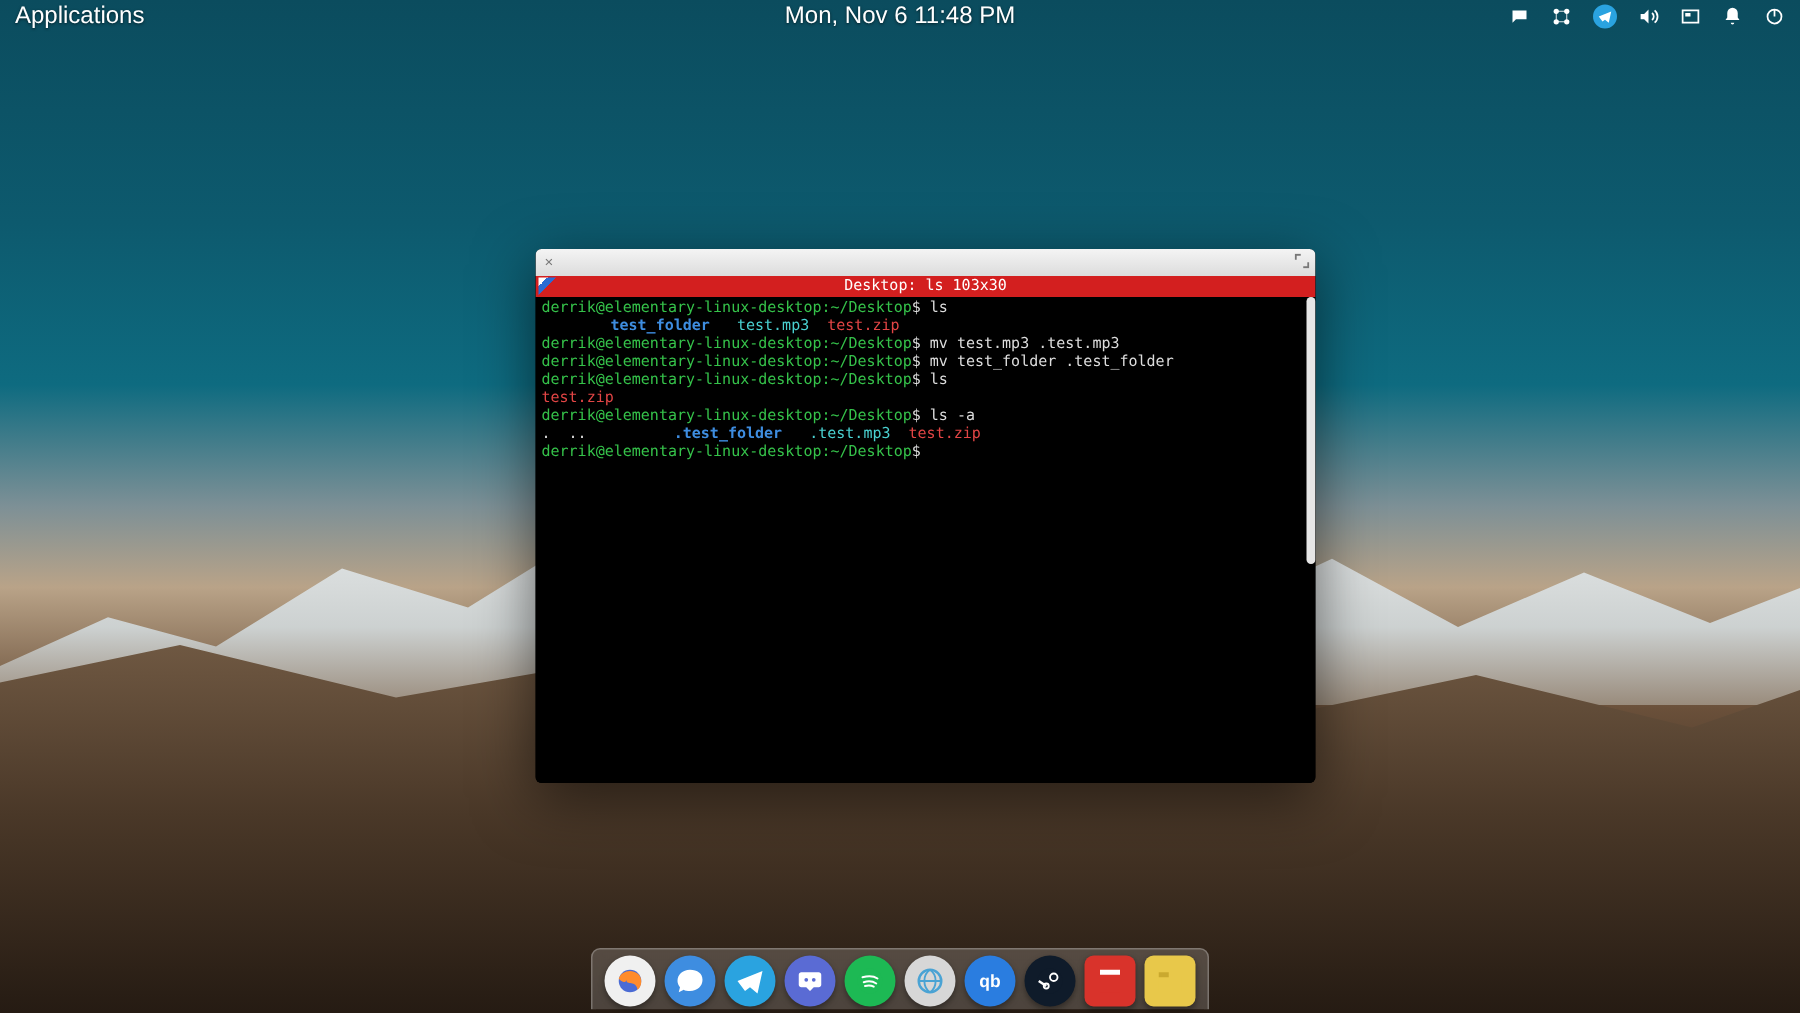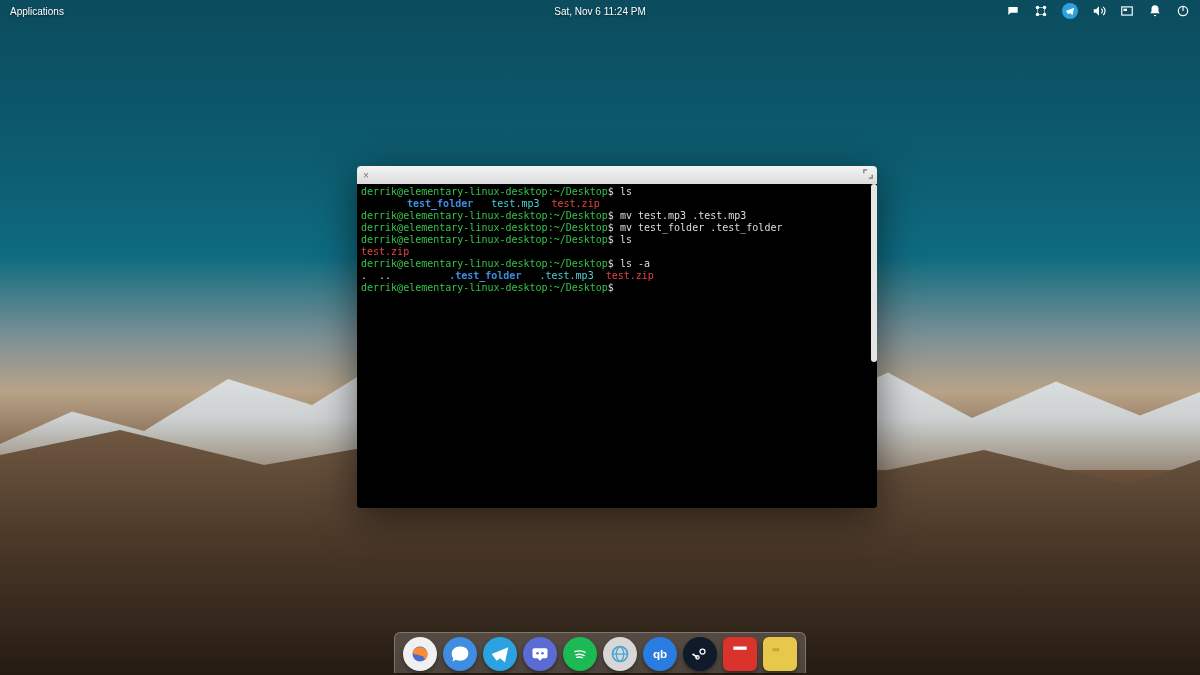--- a/index.html
+++ b/index.html
@@ -13,21 +13,21 @@
   }
   .snowcap{position:absolute;left:0;right:0;top:340px;height:130px;
     background:linear-gradient(to bottom,#e9edef 0%,#cfd5d6 60%,#9c8f80 100%);
     clip-path:polygon(0% 80%,6% 55%,12% 70%,19% 30%,26% 50%,33% 10%,40% 40%,47% 22%,54% 48%,60% 18%,67% 55%,74% 25%,81% 60%,88% 32%,95% 58%,100% 40%,100% 100%,0% 100%);
     opacity:.95;}
   .rock{position:absolute;left:0;right:0;top:430px;height:250px;
     background:linear-gradient(to bottom,#6f5842 0%,#4a3828 45%,#241a12 100%);
     clip-path:polygon(0% 10%,10% 0%,22% 14%,34% 4%,46% 18%,58% 6%,70% 20%,82% 8%,94% 22%,100% 12%,100% 100%,0% 100%);}
   
   .top-panel{position:absolute;top:0;left:0;right:0;height:22px;
-    display:flex;align-items:center;color:#fff;font-size:10px;
+    display:flex;align-items:center;color:#fff;font-size:16px;
     padding:0 10px;text-shadow:0 1px 2px rgba(0,0,0,.6);}
   .top-panel .spacer{flex:1;}
   .top-panel .clock{position:absolute;left:50%;transform:translateX(-50%);}
   .tray{display:flex;gap:14px;align-items:center;}
   .tray svg{width:14px;height:14px;fill:#fff;display:block;}
   .tray .round{background:#2aa3e0;border-radius:50%;width:16px;height:16px;
     display:flex;align-items:center;justify-content:center;}
   .tray .round svg{width:10px;height:10px;}
   
   .window{position:absolute;left:357px;top:166px;width:520px;
@@ -66,21 +66,21 @@
 </head>
 <body>
 
 <div class="wallpaper"></div>
 <div class="snowcap"></div>
 <div class="rock"></div>
 
 <div class="top-panel">
   <span>Applications</span>
   <span class="spacer"></span>
-  <span class="clock">Sat, Nov 6   11:24 PM</span>
+  <span class="clock">Mon, Nov 6   11:48 PM</span>
   <span class="spacer"></span>
   <div class="tray">
     <span>
         <svg viewBox="0 0 24 24">
           <path d="M4 5h16v10H8l-4 4z"></path>
         </svg>
       </span>
     <span>
         <svg viewBox="0 0 24 24">
           <circle cx="6" cy="6" r="3"></circle>
@@ -124,20 +124,24 @@
 <div class="window">
   <div class="titlebar">
     <span class="close">×</span>
     <span class="title">Desktop: ls</span>
     <span class="max">
       <svg viewBox="0 0 12 12">
           <path d="M1 5V1h4M11 7v4H7"></path>
         </svg>
     </span>
   </div>
+  <div class="redbar">
+    <span class="dec"></span>
+    <span>Desktop: ls 103x30</span>
+  </div>
   <div class="term-body">
     <pre id="term-pre"><div><span class="c-prompt">derrik@elementary-linux-desktop:</span><span class="c-prompt">~/Desktop</span><span>$ ls</span></div><div><span class="c-dir">test_folder</span><span>   </span><span class="c-file">test.mp3</span><span>  </span><span class="c-zipred">test.zip</span></div><div><span class="c-prompt">derrik@elementary-linux-desktop:</span><span class="c-prompt">~/Desktop</span><span>$ mv test.mp3 .test.mp3</span></div><div><span class="c-prompt">derrik@elementary-linux-desktop:</span><span class="c-prompt">~/Desktop</span><span>$ mv test_folder .test_folder</span></div><div><span class="c-prompt">derrik@elementary-linux-desktop:</span><span class="c-prompt">~/Desktop</span><span>$ ls</span></div><div><span class="c-zipred">test.zip</span></div><div><span class="c-prompt">derrik@elementary-linux-desktop:</span><span class="c-prompt">~/Desktop</span><span>$ ls -a</span></div><div><span>.  ..  </span><span class="c-dir">.test_folder</span><span>   </span><span class="c-file">.test.mp3</span><span>  </span><span class="c-zipred">test.zip</span></div><div><span class="c-prompt">derrik@elementary-linux-desktop:</span><span class="c-prompt">~/Desktop</span><span>$ </span></div></pre>
     <div class="scrollbar"></div>
     <div style="height:210px"></div>
   </div>
 </div>
 
 <div class="dock" id="dock">
     <div class="app" style="background: rgb(240, 240, 240);">
       <svg viewBox="0 0 24 24">

